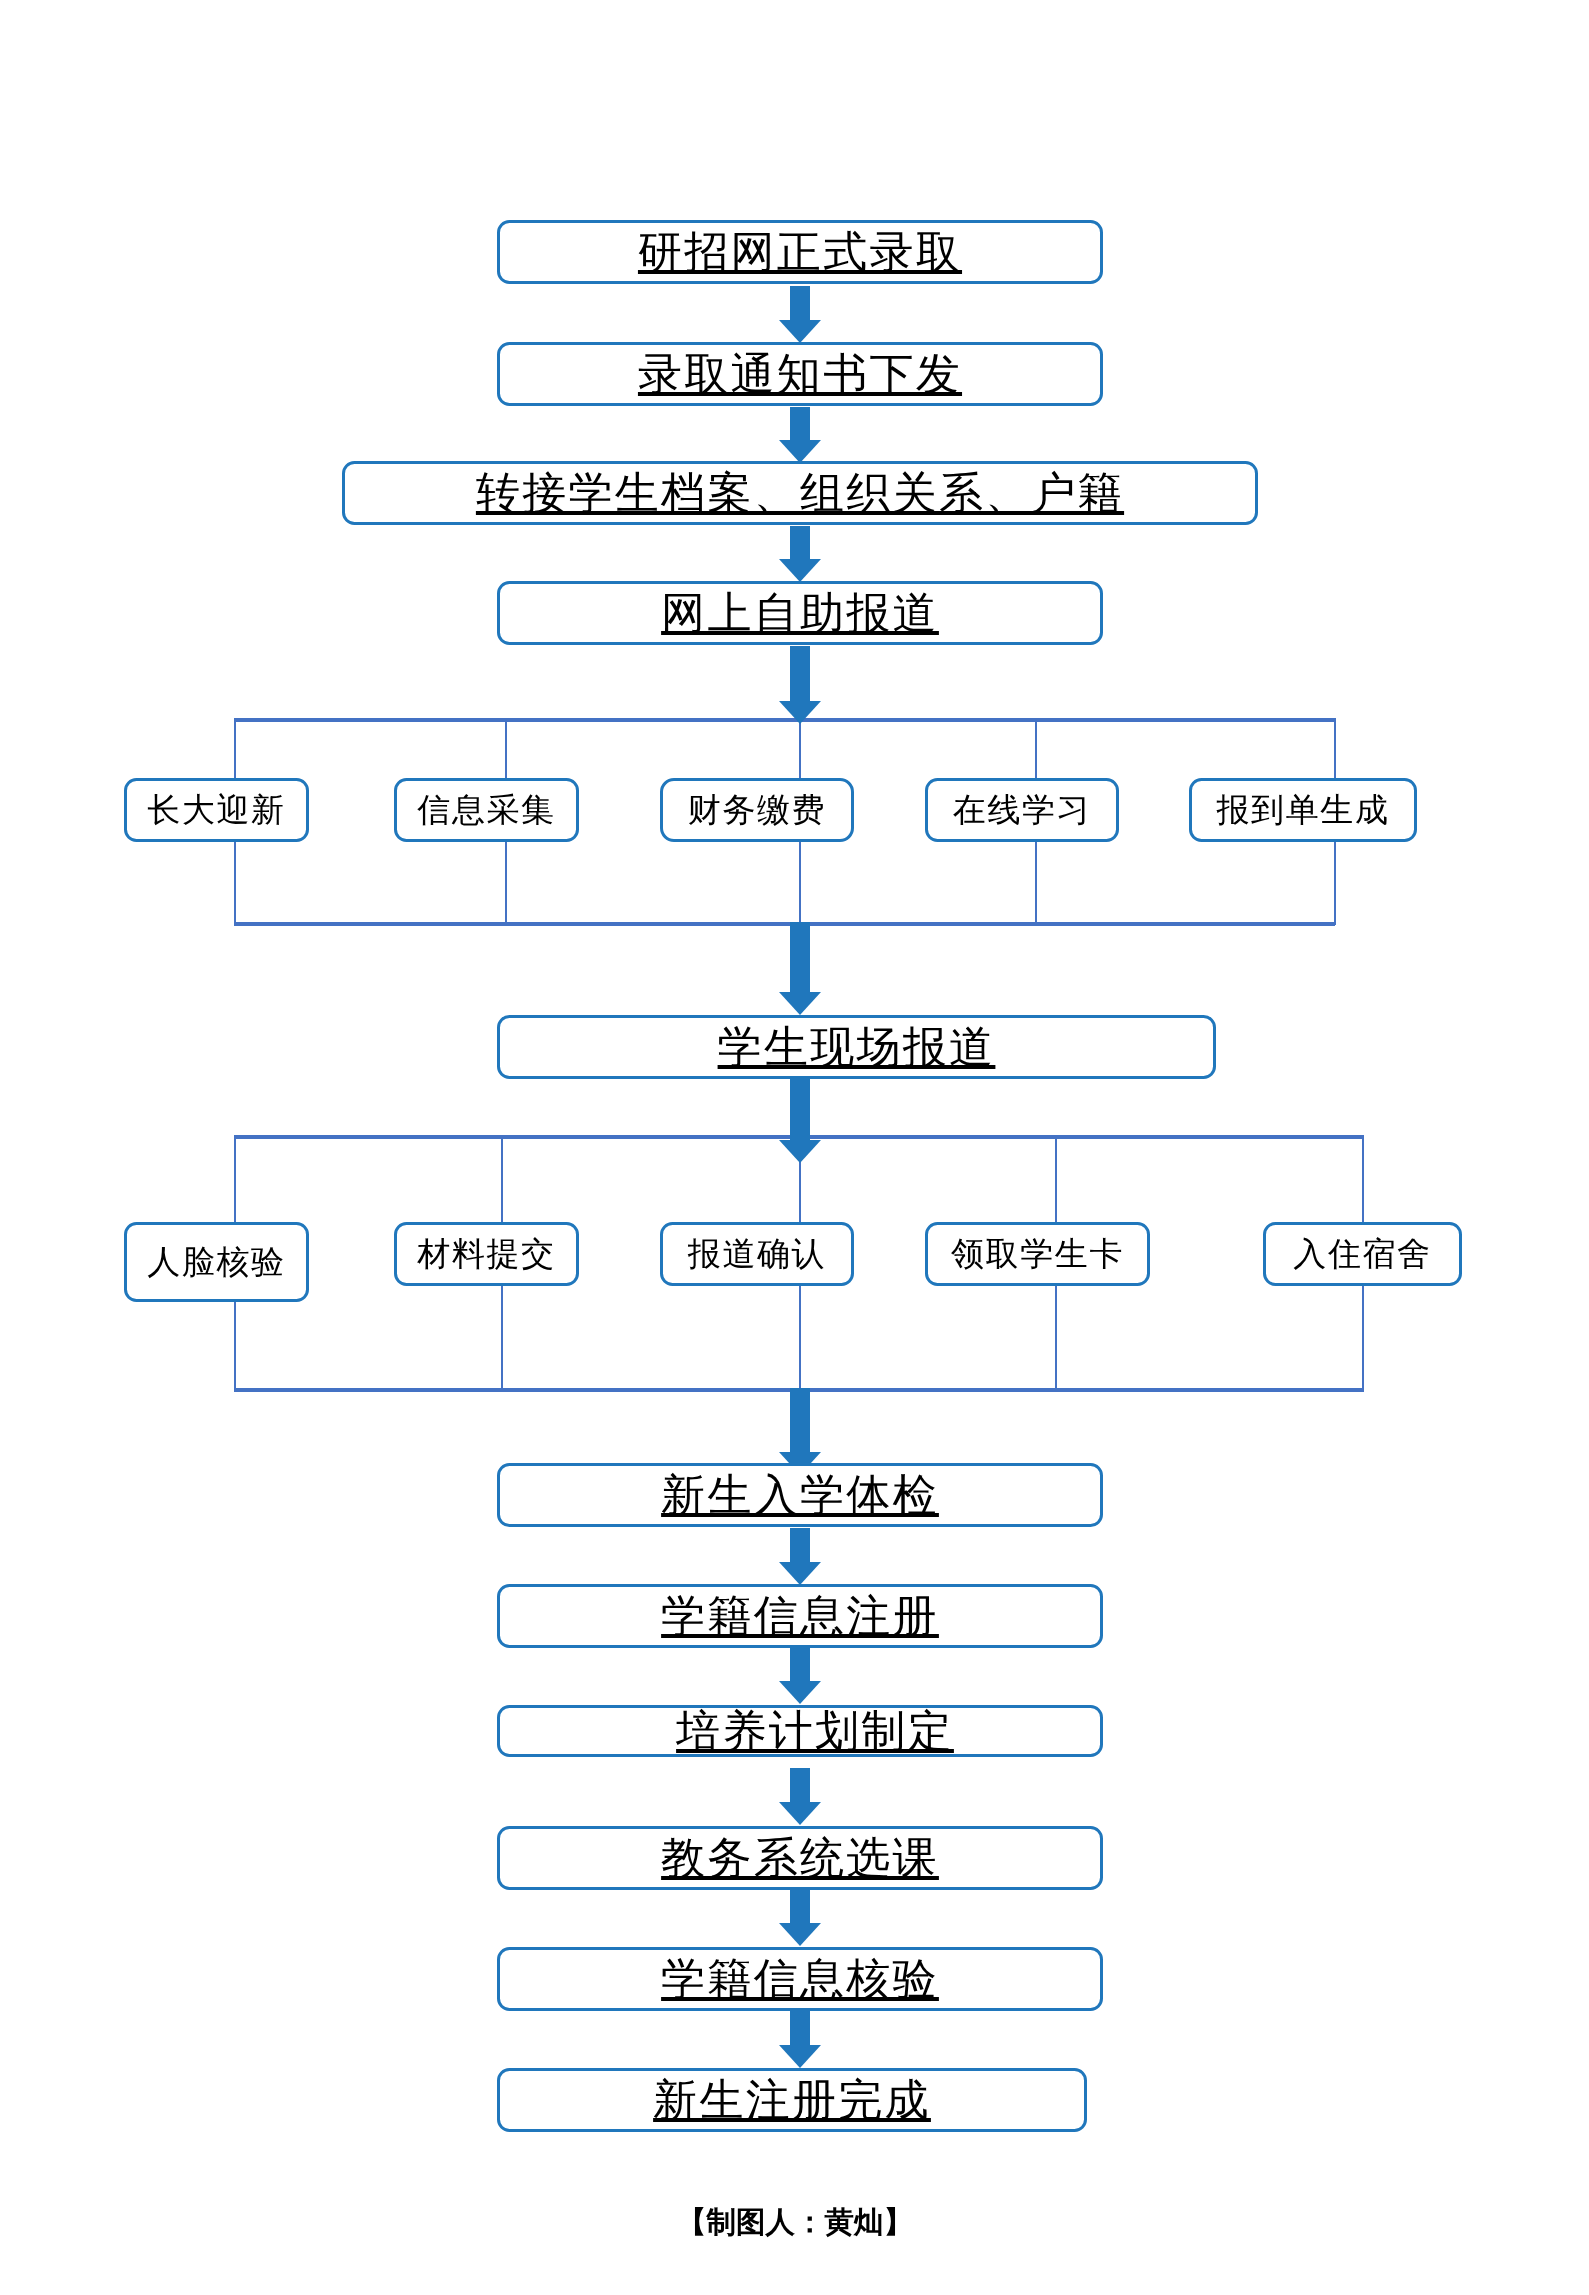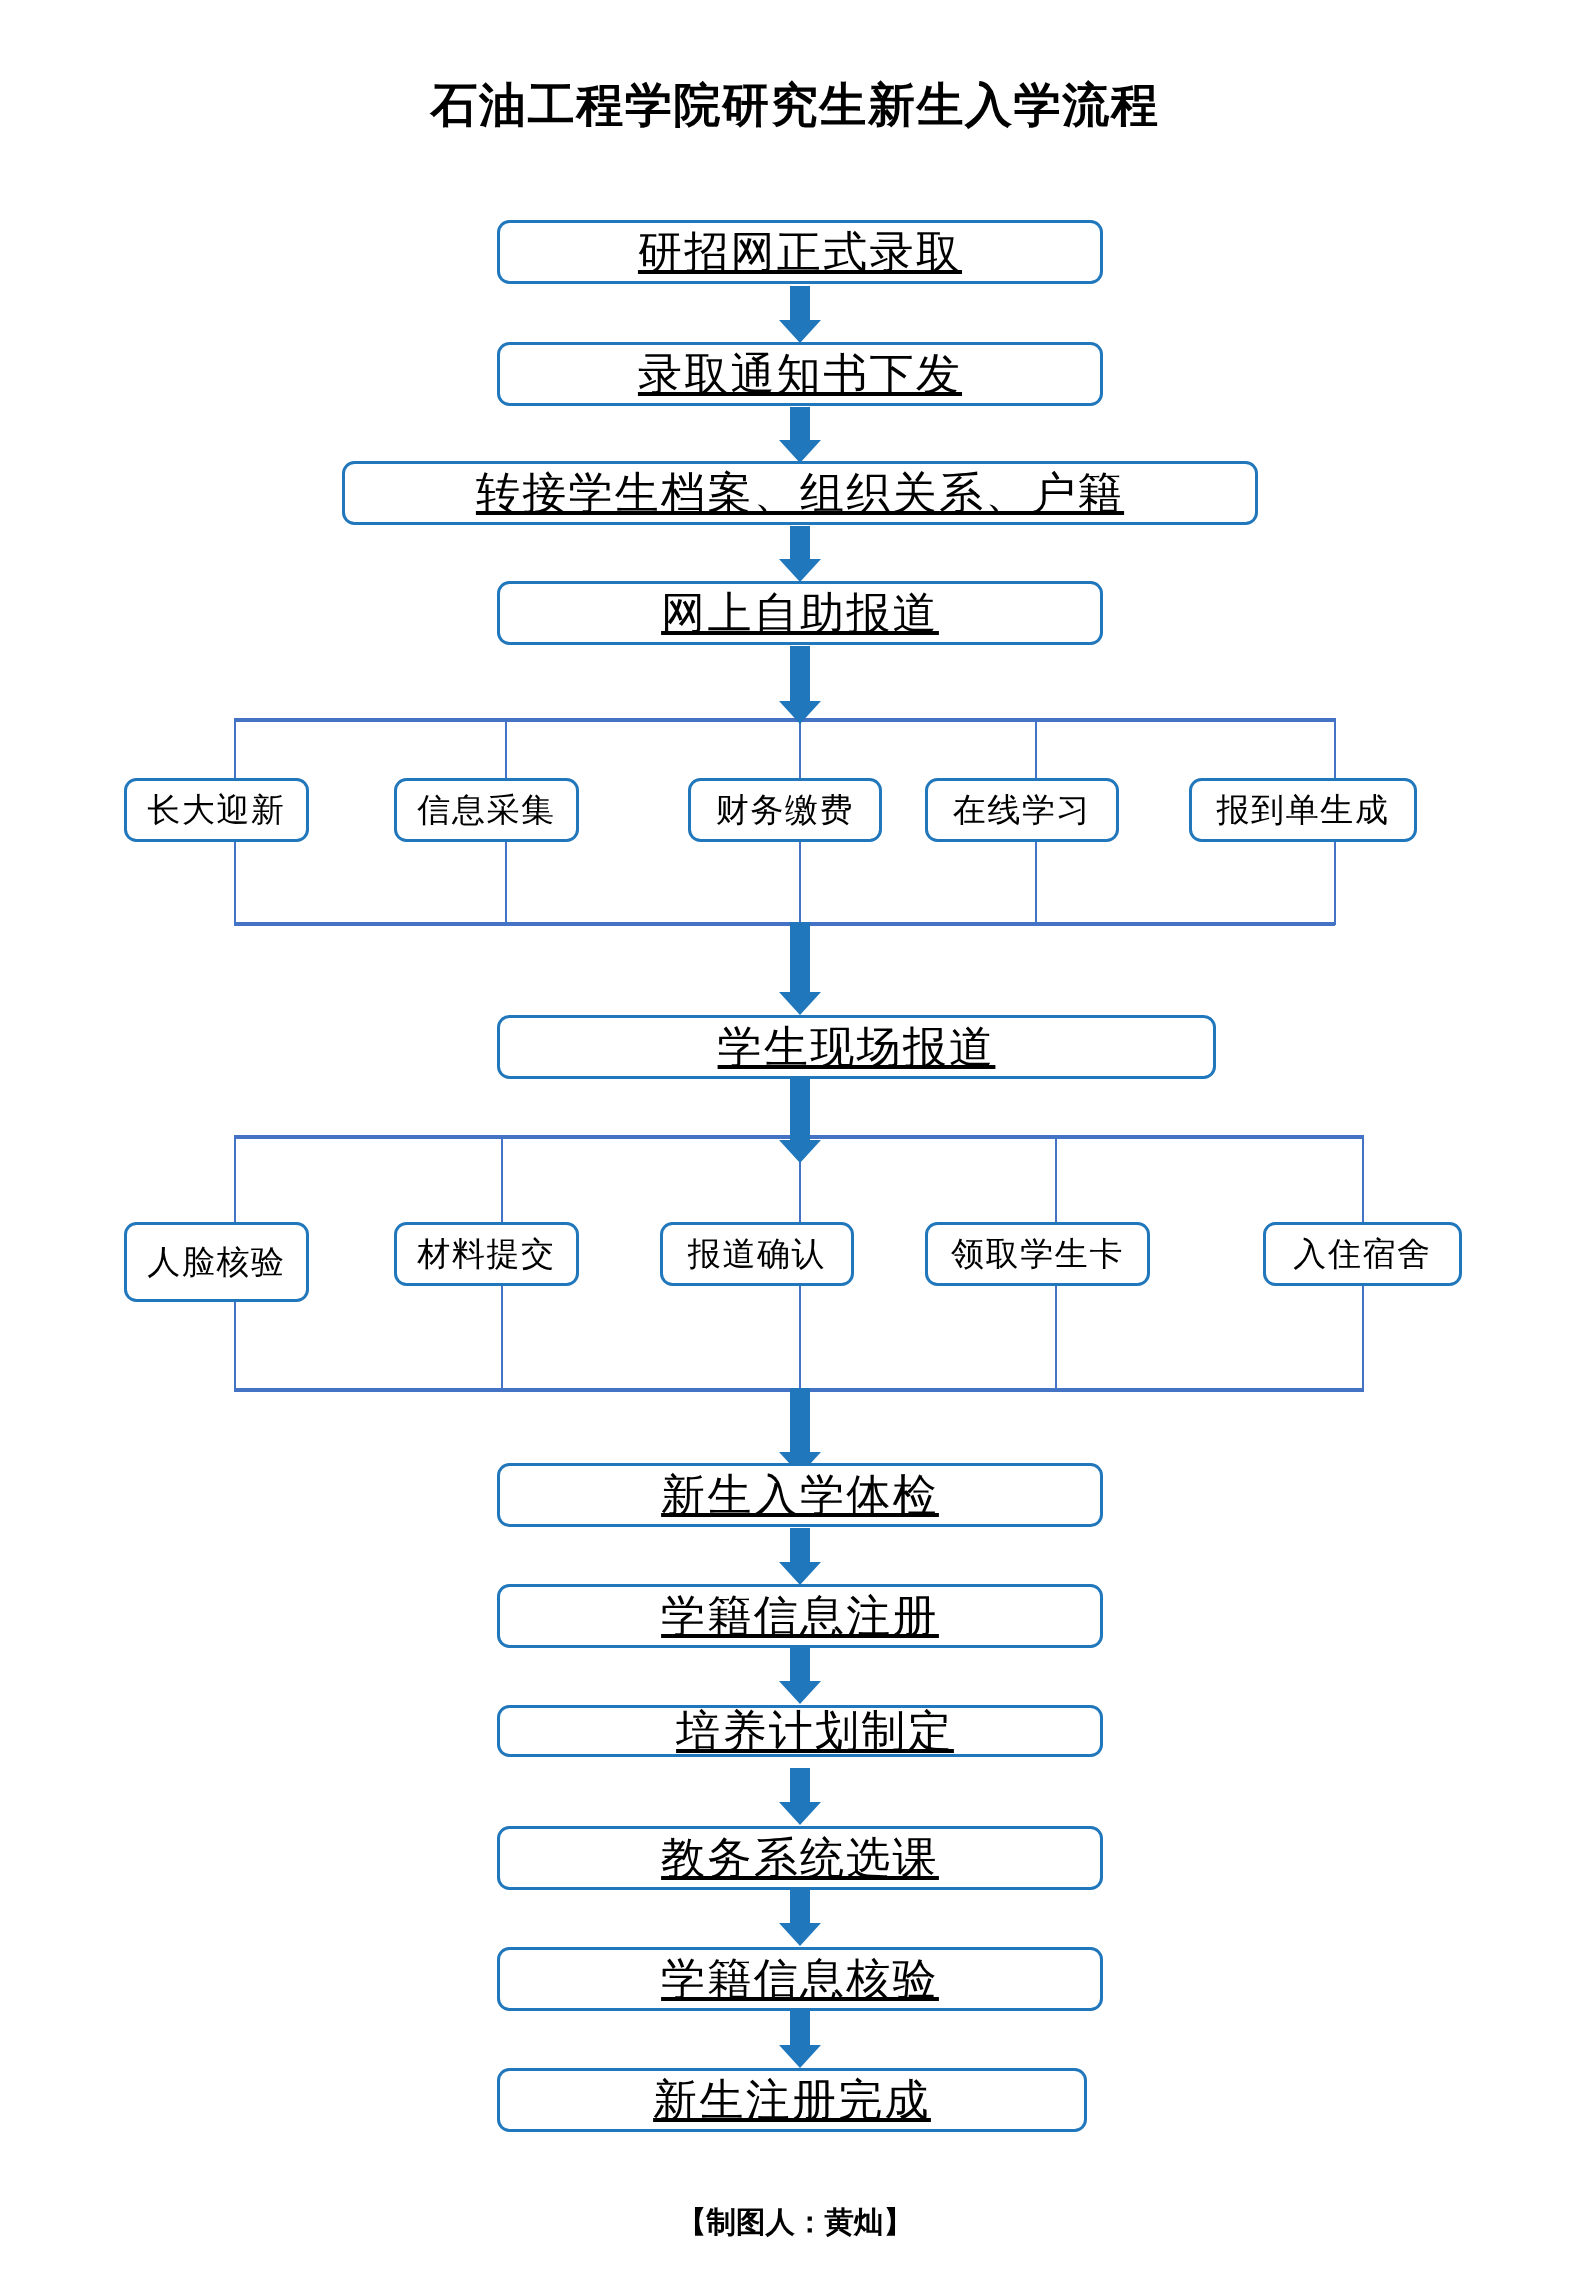--- a/index.html
+++ b/index.html
@@ -107,21 +107,20 @@
     background: #4472C4;
     width: 2.3px;
     z-index: 2;
   }
 </style>
 </head>
 <body>
 
 <div id="canvas">
 
-  <div class="title">石油工程学院研究生新生入学流程</div>
 
   <div class="node main" style="left:497px; top:220px; width:606px; height:64px;">
     <span>研招网正式录取</span>
   </div>
 
   <div class="arrow" style="left:779px; top:286px; width:42px; height:57px;">
     <div class="shaft" style="height:36px;"></div>
     <div class="head"></div>
   </div>
 
@@ -158,21 +157,21 @@
   <div class="vline" style="left:799px; top:718px; height:62px;"></div>
   <div class="vline" style="left:1035px; top:718px; height:62px;"></div>
   <div class="vline" style="left:1334px; top:718px; height:62px;"></div>
 
   <div class="node branch" style="left:124px; top:778px; width:185px; height:64px;">
     <span>长大迎新</span>
   </div>
   <div class="node branch" style="left:394px; top:778px; width:185px; height:64px;">
     <span>信息采集</span>
   </div>
-  <div class="node branch" style="left:688px; top:778px; width:194px; height:64px;">
+  <div class="node branch" style="left:660px; top:778px; width:194px; height:64px;border-radius:14px;">
     <span>财务缴费</span>
   </div>
   <div class="node branch" style="left:925px; top:778px; width:194px; height:64px;">
     <span>在线学习</span>
   </div>
   <div class="node branch" style="left:1189px; top:778px; width:228px; height:64px;">
     <span>报到单生成</span>
   </div>
 
   <div class="vline" style="left:234px; top:840px; height:85px;"></div>

